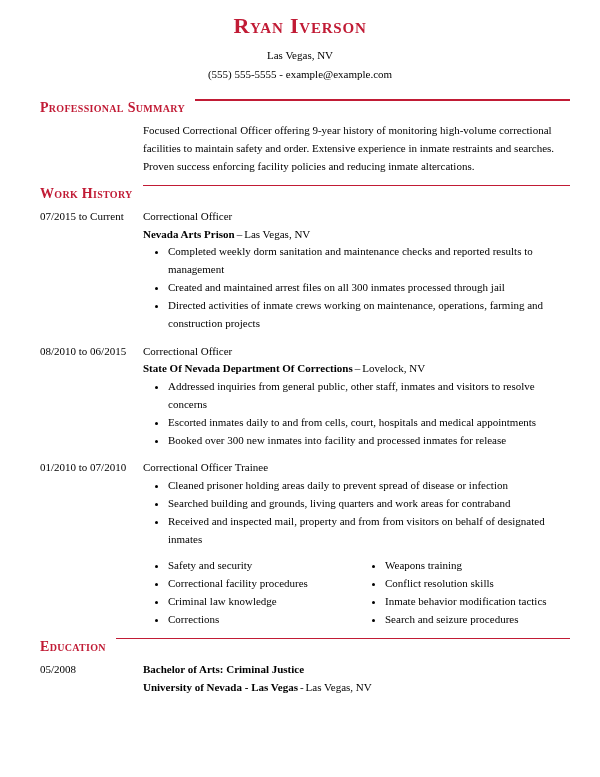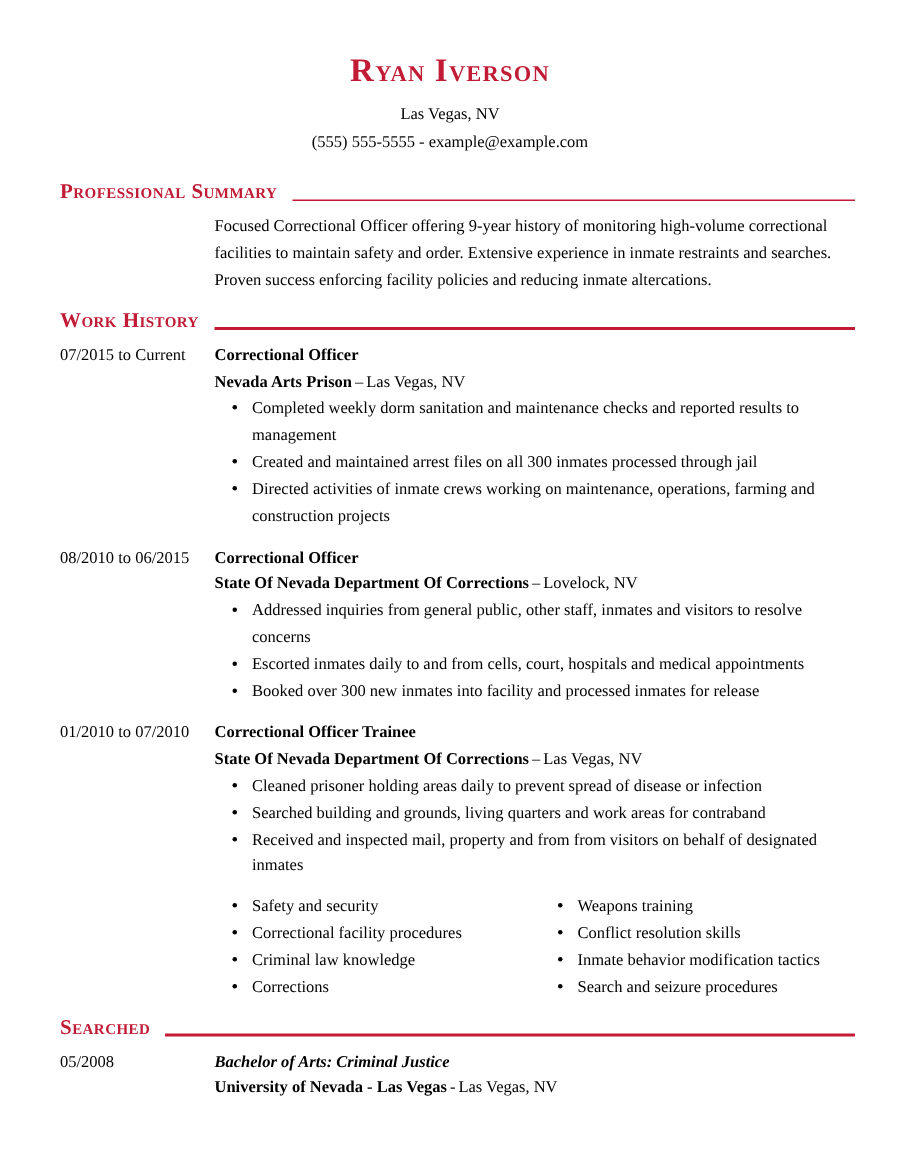--- a/index.html
+++ b/index.html
@@ -6,40 +6,40 @@
   html, body {
     margin: 0; padding: 0;
     width: 600px; height: 777px;
     background: #ffffff;
     font-family: "Liberation Serif", "DejaVu Serif", serif;
     font-size: 11px;
     line-height: 1.62;
     color: #000000;
     overflow: hidden;
   }
-  .page { width: 600px; height: 562px; padding-top: 13px; margin-top: 21px; }
+  .page { width: 600px; height: 562px; padding-top: 13px; }
 
   
   .header { text-align: center; margin-bottom: 15px; }
   .name {
     margin: 0 0 7px 0;
     font-size: 22px;
     font-weight: bold;
     font-variant: small-caps;
     letter-spacing: 0.8px;
     line-height: 1.2;
     color: #C11B35;
   }
   .contact-line { line-height: 19px; }
 
   
   .content { padding: 0 30px 0 40px; }
   .sec { margin-top: 9px; }
   .sec:first-child { margin-top: 0; }
-  .sec-head { display: flex; align-items: flex-end; margin-bottom: 5px; }
+  .sec-head { display: flex; margin-bottom: 5px; }
   .sec-title {
     color: #C11B35;
     font-weight: bold;
     font-variant: small-caps;
     font-size: 14px;
     letter-spacing: 0.3px;
     line-height: 18px;
     white-space: nowrap;
   }
   .sec-rule {
@@ -51,31 +51,31 @@
   }
 
   .row { display: flex; align-items: flex-start; justify-content: center; }
   .date-col { width: 103px; flex-shrink: 0; }
   .body-col { flex: 1 1 auto; min-width: 0; }
 
   .summary-text { margin: 0; }
 
   .job { margin-bottom: 10px; }
   .job:last-child { margin-bottom: 0; }
-  .job-title { font-weight: bold; }
+  .job-title { font-weight: normal; }
   .company { font-weight: bold; }
   .sep { margin: 0 2px; }
 
   ul.bullets { margin: 0; padding-left: 25px; list-style: disc outside; }
   ul.bullets li { padding-left: 0; }
 
   .skills-cols { display: flex; }
   .skills-left { width: 217px; flex-shrink: 0; }
 
-  .degree { font-weight: bold; font-style: italic; }
+  .degree { font-weight: bold; }
   .school { font-weight: bold; }
 </style>
 </head>
 <body>
 
 <div class="page">
 
   <header class="header">
     <h1 class="name">Ryan Iverson</h1>
     <div class="contact-line">Las Vegas, NV</div>
@@ -130,23 +130,20 @@
             <li>Escorted inmates daily to and from cells, court, hospitals and medical appointments</li>
             <li>Booked over 300 new inmates into facility and processed inmates for release</li>
           </ul>
         </div>
       </div>
 
       <div class="row job">
         <div class="date-col">01/2010 to 07/2010</div>
         <div class="body-col">
           <div class="job-title">Correctional Officer Trainee</div>
-          <div class="company-line">
-            <span class="company">State Of Nevada Department Of Corrections</span><span class="sep">–</span><span>Las Vegas, NV</span>
-          </div>
           <ul class="bullets">
             <li>Cleaned prisoner holding areas daily to prevent spread of disease or infection</li>
             <li>Searched building and grounds, living quarters and work areas for contraband</li>
             <li>Received and inspected mail, property and from from visitors on behalf of designated inmates</li>
           </ul>
         </div>
       </div>
     </section>
 
     <section class="sec">
@@ -164,21 +161,21 @@
             <li>Conflict resolution skills</li>
             <li>Inmate behavior modification tactics</li>
             <li>Search and seizure procedures</li>
           </ul>
         </div>
       </div>
     </section>
 
     <section class="sec">
       <div class="sec-head">
-        <span class="sec-title">Searched</span>
+        <span class="sec-title">Education</span>
         <span class="sec-rule"></span>
       </div>
       <div class="row">
         <div class="date-col">05/2008</div>
         <div class="body-col">
           <div class="degree">Bachelor of Arts: Criminal Justice</div>
           <div class="school-line">
             <span class="school">University of Nevada - Las Vegas</span><span class="sep">-</span><span>Las Vegas, NV</span>
           </div>
         </div>

